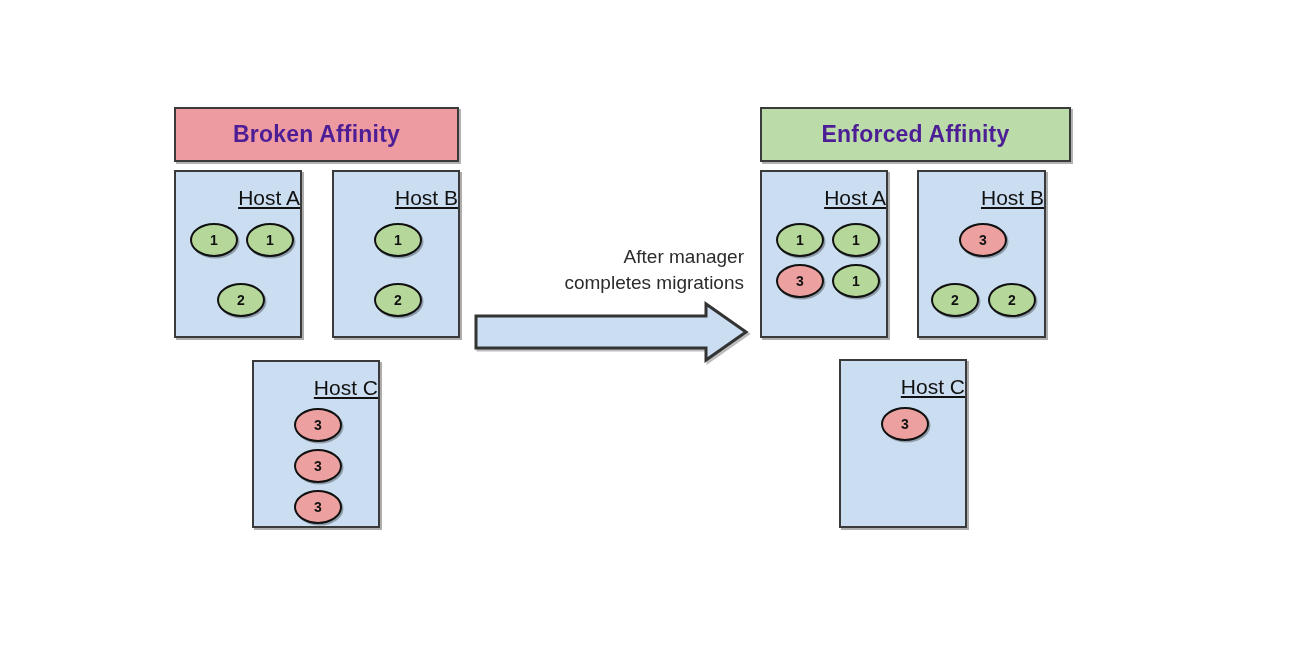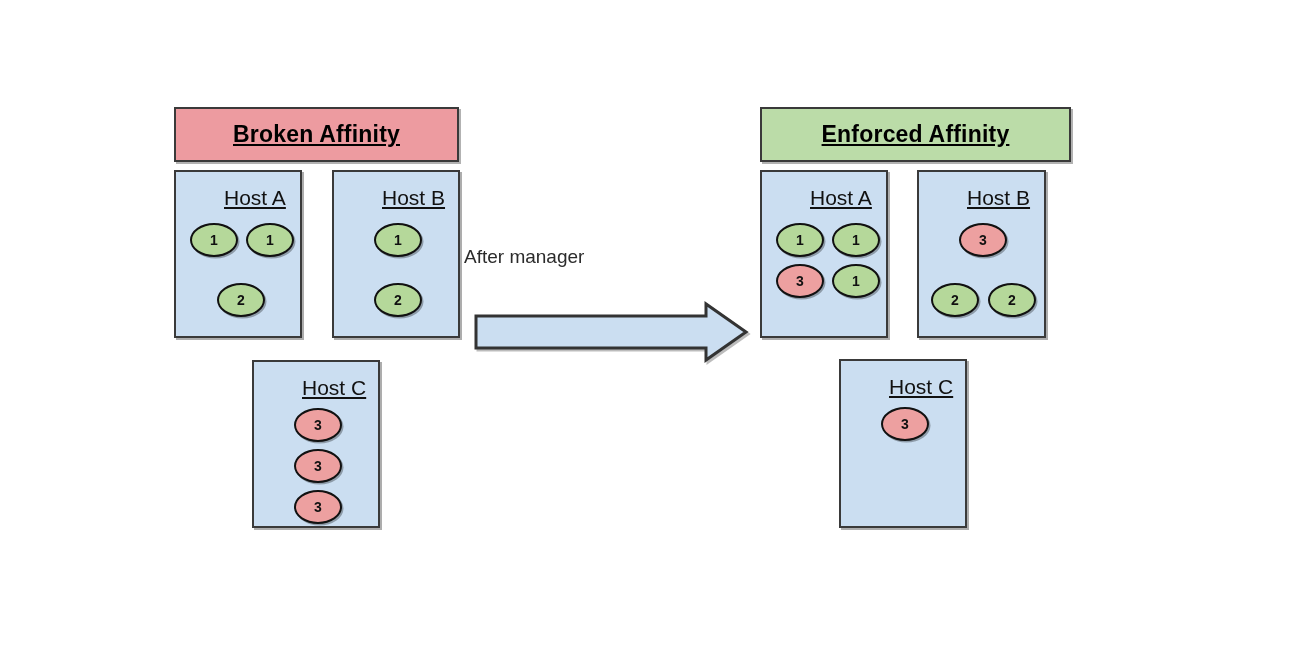--- a/index.html
+++ b/index.html
@@ -30,43 +30,41 @@
     box-sizing: border-box;
     border: 2px solid #3a3a3a;
     display: flex;
     align-items: center;
     justify-content: center;
     box-shadow: 2px 2px 0 rgba(0,0,0,0.30);
   }
   .banner-text {
     font-size: 23px;
     font-weight: bold;
-    text-decoration: underline;
-    color: #000000;
+    color: #4c1d95;
     letter-spacing: 0.2px;
     white-space: nowrap;
   }
 
   
   .host-box {
     position: absolute;
     box-sizing: border-box;
     border: 2px solid #3a3a3a;
     box-shadow: 2px 2px 0 rgba(0,0,0,0.32);
   }
   .host-title {
     position: absolute;
     left: 0;
     width: 100%;
-    text-align: left;
+    text-align: right;
     font-size: 21px;
     text-decoration: underline;
     color: #111111;
     white-space: nowrap;
-    padding-left: 48px;
   }
 
   
   .vm {
     position: absolute;
     box-sizing: border-box;
     border-radius: 50%;
     border: 2.5px solid #111111;
     display: flex;
     align-items: center;
@@ -76,21 +74,21 @@
     color: #111111;
     box-shadow: 1.5px 1.5px 0 rgba(0,0,0,0.30);
   }
 
   
   .arrow-wrap {
     position: absolute;
   }
   .arrow-label {
     position: absolute;
-    text-align: left;
+    text-align: right;
     font-size: 19px;
     line-height: 26px;
     color: #2b2b2b;
     white-space: nowrap;
   }
 </style>
 </head>
 <body>
 
 <div id="canvas">
@@ -114,20 +112,21 @@
 
   <div class="host-box" id="box-broken-c" style="left:252px; top:360px; width:128px; height:168px; background:#cbdef1;">
     <div class="host-title" style="top:14px;">Host C</div>
     <div class="vm" style="left:40px; top:46px; width:48px; height:34px; background:#eda0a0;">3</div>
     <div class="vm" style="left:40px; top:87px; width:48px; height:34px; background:#eda0a0;">3</div>
     <div class="vm" style="left:40px; top:128px; width:48px; height:34px; background:#eda0a0;">3</div>
   </div>
 
   <div class="arrow-label" style="left:464px; top:244px; width:280px;">
     <div>After manager</div>
+    <div>completes migrations</div>
   </div>
 
   <div class="arrow-wrap" style="left:470px; top:298px; width:282px; height:68px;">
     <svg width="282" height="68" viewBox="0 0 282 68">
       <polygon points="6,18 236,18 236,6 276,34 236,62 236,50 6,50" fill="#cbdef1" stroke="#333333" stroke-width="3" stroke-linejoin="miter" transform="translate(2,2)" opacity="0.32"></polygon>
       <polygon points="6,18 236,18 236,6 276,34 236,62 236,50 6,50" fill="#cbdef1" stroke="#333333" stroke-width="3" stroke-linejoin="miter"></polygon>
     </svg>
   </div>
 
   <div class="banner" id="banner-enforced" style="left:760px; top:107px; width:311px; height:55px; background:#bbdca8;">

